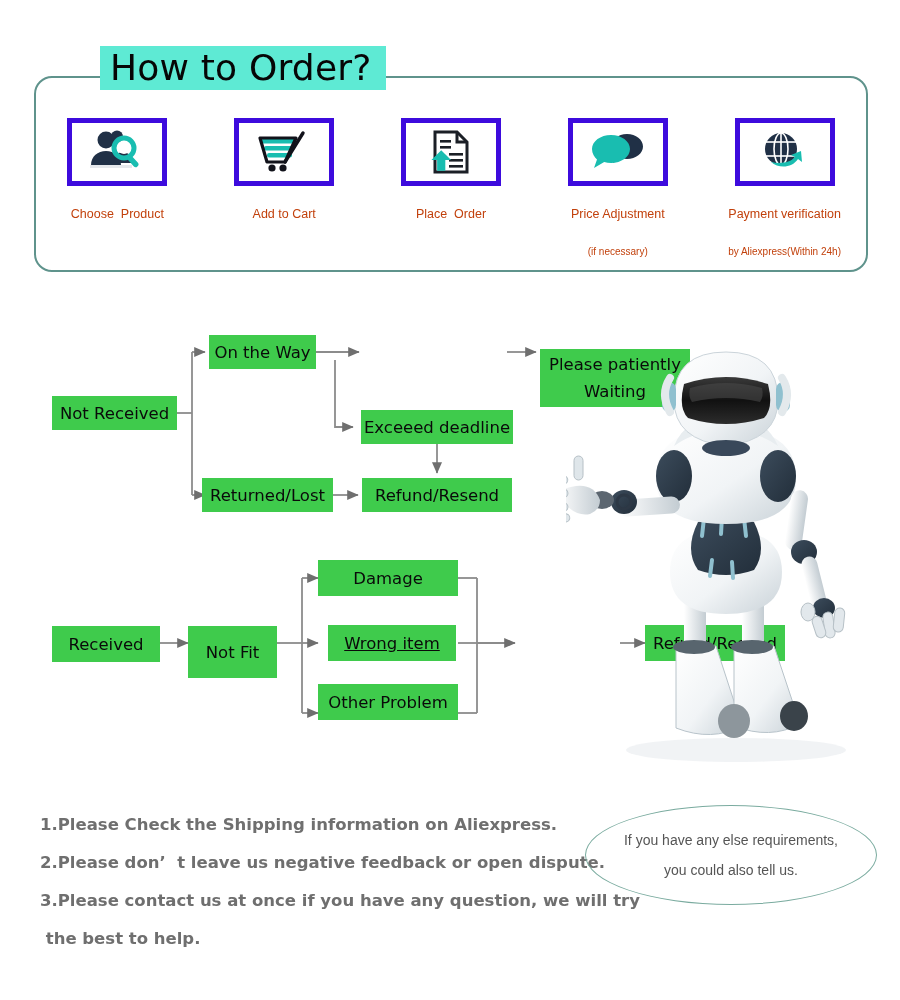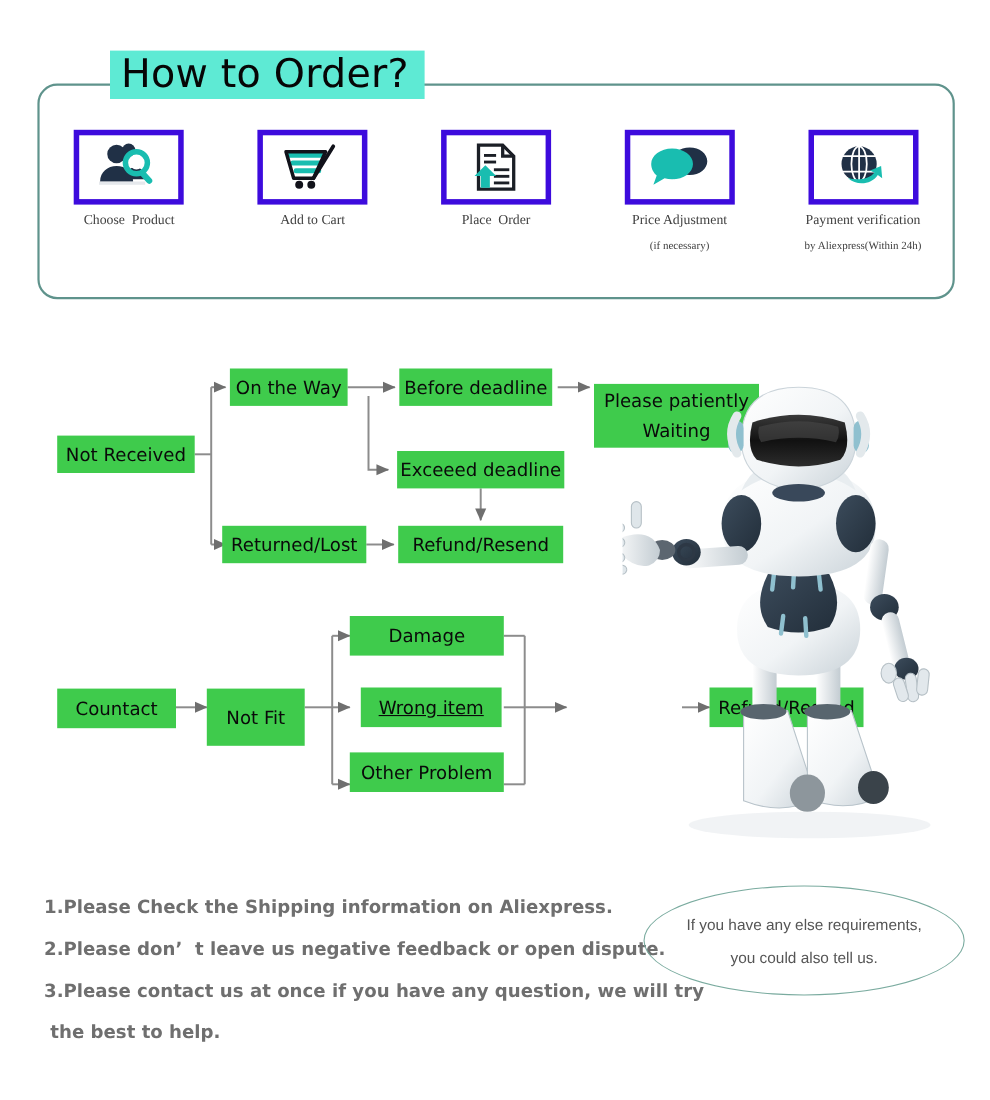--- a/index.html
+++ b/index.html
@@ -27,22 +27,22 @@
     position: absolute; left: 34px; top: 118px; width: 834px; height: 140px;
     display: flex; justify-content: space-around; align-items: flex-start; z-index:3;
   }
   .step { width: 150px; display: flex; flex-direction: column; align-items: center; }
   .step .frame {
     width: 100px; height: 68px; border: 5px solid #3d0bdd; background: #ffffff;
     display: flex; align-items: center; justify-content: center;
   }
   .step .frame svg { display:block; }
   .step .cap {
-    margin-top: 6px; text-align: center; color: #404040; font-size: 12.5px;
-    line-height: 17px; font-family: Liberation Serif, serif; white-space: pre;
+    margin-top: 20px; text-align: center; color: #c2410c; font-size: 12.5px;
+    line-height: 17px; font-family: Liberation Sans, sans-serif; white-space: pre;
   }
   .step .cap2 { font-size: 10px; line-height: 17px; }
 
   
   .flow { position: absolute; left: 0; top: 300px; width: 900px; height: 470px; }
   .node {
     position: absolute; background: #3fcb4c; color: #0a0a0a;
     font-family: "DejaVu Sans", sans-serif; font-size: 16.5px; font-weight: 400;
     display: flex; align-items: center; justify-content: center; text-align: center;
     line-height: 23px; z-index: 2;
@@ -208,28 +208,27 @@
         <path d="M458,413 L477,413"></path>
         <path d="M477,278 L477,413"></path>
         <path d="M477,343 L515,343" marker-end="url(#ah)"></path>
 
         <path d="M620,343 L645,343" marker-end="url(#ah)"></path>
       </g>
     </svg>
 
     <div class="node" style="left:52px; top:96px; width:125px; height:34px;">Not Received</div>
     <div class="node" style="left:209px; top:35px; width:107px; height:34px;">On the Way</div>
-    <div class="node" style="left:363px; top:35px; width:139px; height:34px;">Before deadline</div>
     <div class="node two" style="left:540px; top:31px; width:150px; height:58px; white-space:pre-line;">Please patiently
 Waiting</div>
     <div class="node" style="left:361px; top:110px; width:152px; height:34px;">Exceeed deadline</div>
     <div class="node" style="left:202px; top:178px; width:131px; height:34px;">Returned/Lost</div>
     <div class="node" style="left:362px; top:178px; width:150px; height:34px;">Refund/Resend</div>
 
-    <div class="node" style="left:52px; top:326px; width:108px; height:36px;">Countact</div>
+    <div class="node" style="left:52px; top:326px; width:108px; height:36px;">Received</div>
     <div class="node" style="left:188px; top:326px; width:89px; height:52px;">Not Fit</div>
     <div class="node" style="left:318px; top:260px; width:140px; height:36px;">Damage</div>
     <div class="node" style="left:328px; top:325px; width:128px; height:36px;text-decoration:underline;">Wrong item</div>
     <div class="node" style="left:318px; top:384px; width:140px; height:36px;">Other Problem</div>
     <div class="node" style="left:645px; top:325px; width:140px; height:36px;">Refund/Resend</div>
   </div>
 
   <div class="robot">
     <svg width="330" height="440" viewBox="0 0 330 440">
       <defs>

